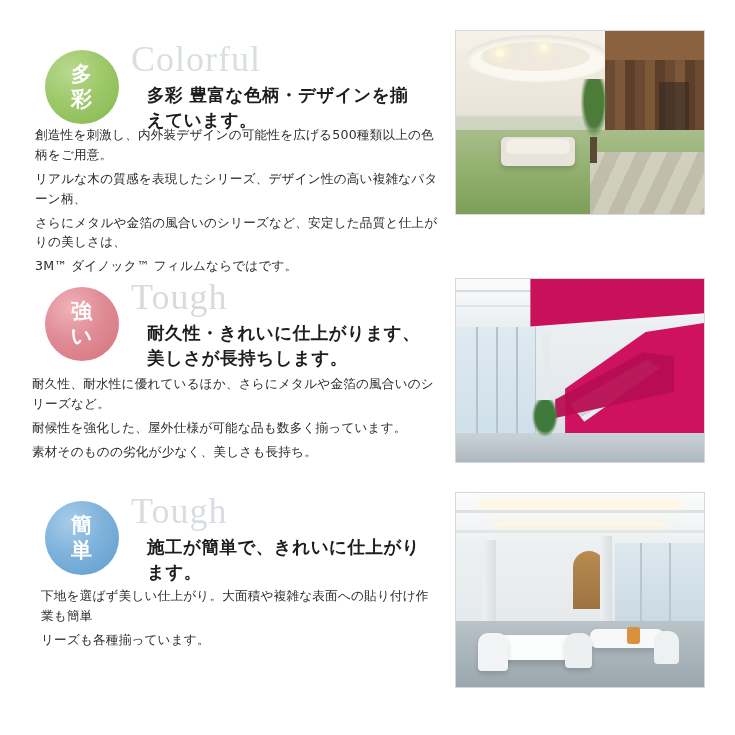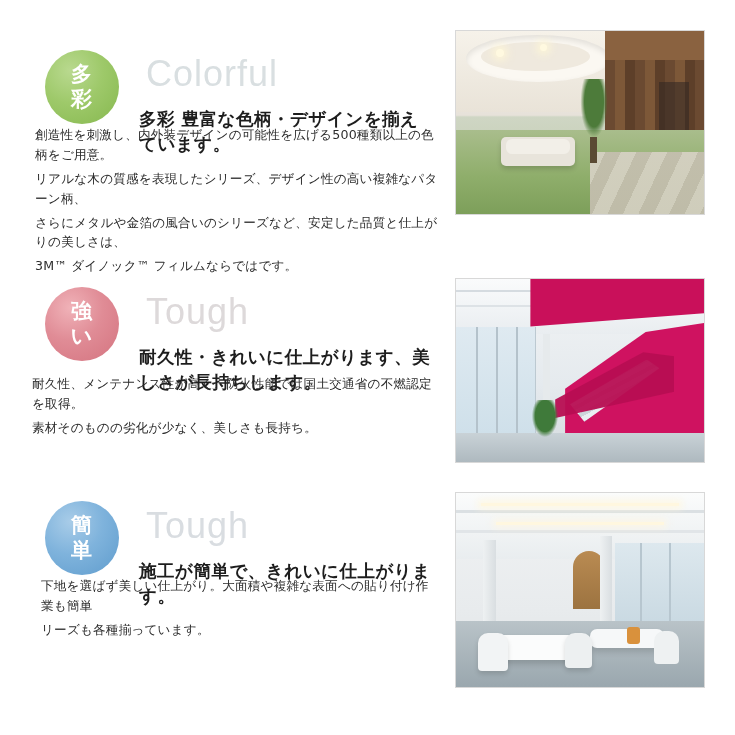--- a/index.html
+++ b/index.html
@@ -51,38 +51,38 @@
     text-align: center;
   }
   .badge span { display: block; }
   .badge-green  { background: radial-gradient(circle at 34% 28%, #b9d98f 0%, #9ec96a 45%, #86b84f 100%); }
   .badge-pink   { background: radial-gradient(circle at 34% 28%, #f0b2b8 0%, #e08c96 45%, #d4737f 100%); }
   .badge-blue   { background: radial-gradient(circle at 34% 28%, #a8cce8 0%, #7fb3dc 45%, #5f9ccd 100%); }
 
   
   .head-wrap { position: absolute; }
   .head-en {
-    font-family: Liberation Sans, sans-serif;
+    font-family: Liberation Serif, serif;
     font-size: 36px;
     letter-spacing: 1px;
     line-height: 1;
-    margin: 15px;
+    margin: 0;
     white-space: nowrap;
   }
   .en-colorful { color: #d9dfe1; }
   .en-tough    { color: #ddd9da; }
   .en-easy     { color: #d9dde1; }
 
   .head-jp {
     font-family: "DejaVu Sans", sans-serif;
     font-size: 17.5px;
     font-weight: bold;
     color: #1d1d1d;
     line-height: 1.42;
-    margin: 8px;
+    margin: 16px;
     letter-spacing: 0.5px;
   }
 
   
   .body-copy {
     position: absolute;
     font-family: "DejaVu Sans", sans-serif;
     font-size: 12.6px;
     line-height: 1.58;
     color: #2c2c2c;
@@ -221,21 +221,22 @@
       <span>強</span>
       <span>い</span>
     </div>
 
     <div class="head-wrap" style="left:131px; top:1px; width:310px;">
       <div class="head-en en-tough">Tough</div>
       <div class="head-jp" style="margin-top:6px;">耐久性・きれいに仕上がります、美しさが長持ちします。</div>
     </div>
 
     <div class="body-copy" style="left:28px; top:92px; width:418px;">
-      <p>耐久性、メンテナンス性が高く、防火性能では国土交通省の不燃認定を取得。</p>
+      <p>耐久性、耐水性に優れているほか、さらにメタルや金箔の風合いのシリーズなど。</p>
+      <p>耐候性を強化した、屋外仕様が可能な品も数多く揃っています。</p>
       <p>素材そのものの劣化が少なく、美しさも長持ち。</p>
     </div>
 
     <div class="photo" style="left:455px; top:0px; width:250px; height:185px;">
       <div class="photo-inner">
         <div class="p2-bg"></div>
         <div class="p2-ceiling"></div>
         <div class="p2-ceil-ln"></div>
         <div class="p2-ceil-ln2"></div>
         <div class="p2-glassL"></div>
@@ -258,21 +259,21 @@
     <div class="badge badge-blue" style="left:45px; top:9px;">
       <span>簡</span>
       <span>単</span>
     </div>
 
     <div class="head-wrap" style="left:131px; top:1px; width:310px;">
       <div class="head-en en-easy">Tough</div>
       <div class="head-jp" style="margin-top:6px;">施工が簡単で、きれいに仕上がります。</div>
     </div>
 
-    <div class="body-copy" style="left:37px; top:80px; width:408px;">
+    <div class="body-copy" style="left:37px; top:90px; width:408px;">
       <p>下地を選ばず美しい仕上がり。大面積や複雑な表面への貼り付け作業も簡単</p>
       <p>リーズも各種揃っています。</p>
     </div>
 
     <div class="photo" style="left:455px; top:0px; width:250px; height:196px;">
       <div class="photo-inner">
         <div class="p3-bg"></div>
         <div class="p3-ceiling"></div>
         <div class="p3-beam1"></div>
         <div class="p3-beam2"></div>

